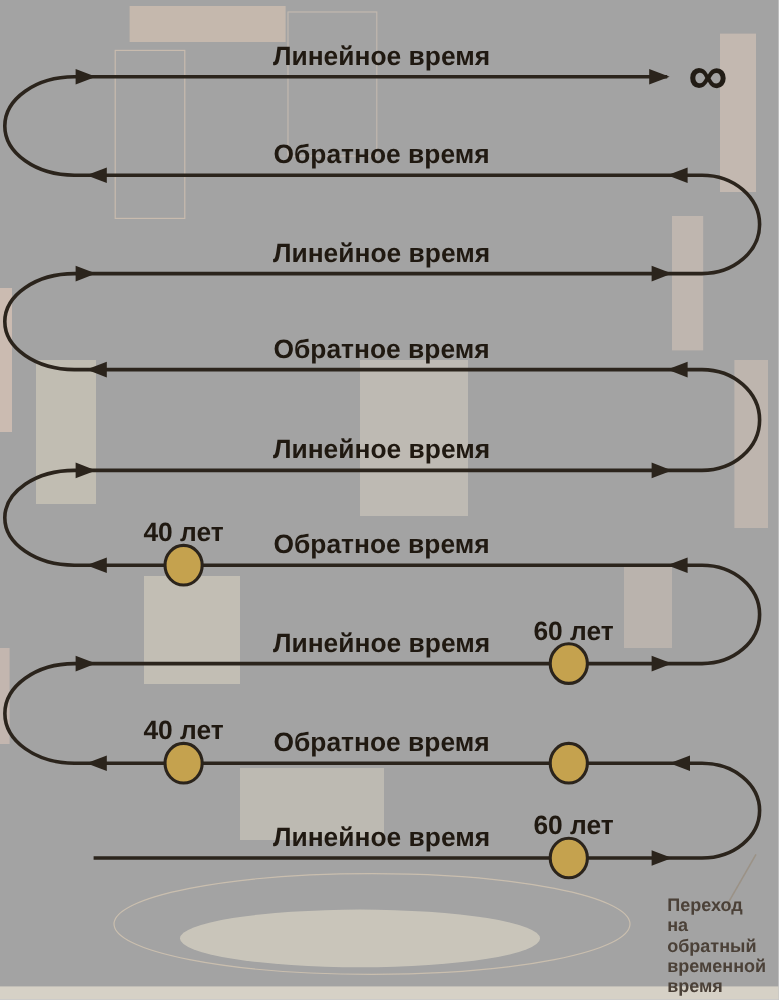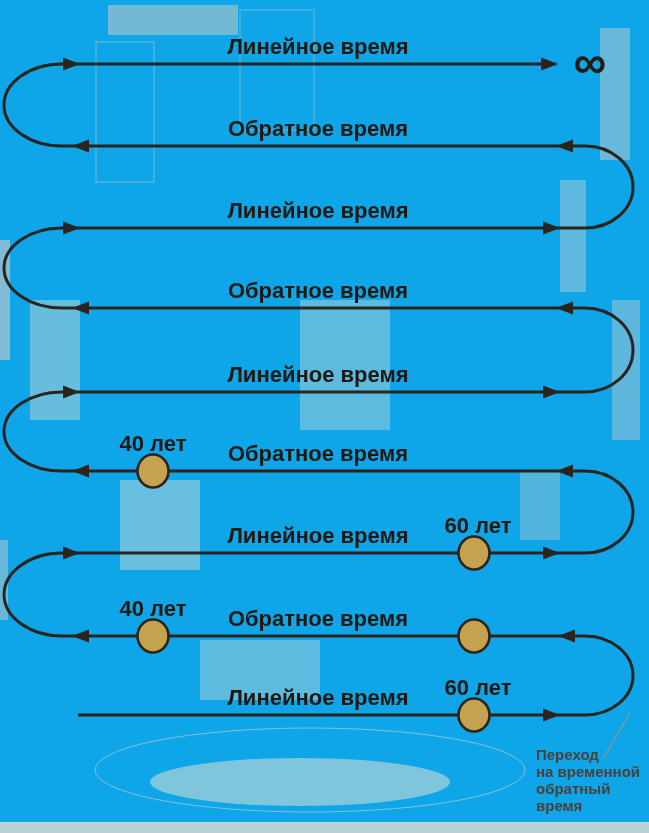--- a/index.html
+++ b/index.html
@@ -1,21 +1,21 @@
 <!DOCTYPE html>
 <html><head>
 <meta charset="utf-8">
 <style>
   html, body { margin: 0; padding: 0; }
   body { font-family: "Liberation Sans", sans-serif; }
   .stage {
     position: relative;
     width: 649px;
     height: 833px;
-    background: #0ea5e9;
+    background: #a3a3a3;
     overflow: hidden;
   }
   .stage svg { position: absolute; left: 0; top: 0; }
   .infinity {
     position: absolute;
     left: 564px;
     top: 38px;
     width: 52px;
     height: 48px;
     font-size: 46px;
@@ -27,21 +27,21 @@
   .annotation {
     position: absolute;
     left: 536px;
     top: 746px;
     width: 110px;
     font-size: 15px;
     font-weight: 600;
     line-height: 17px;
     color: #4b4138;
   }
-  .annotation span { display: block; }
+  .annotation span { display: block; margin-left: 20px; }
 </style>
 </head>
 <body>
 
 <div class="stage">
   <svg id="flow-svg" width="649" height="833" viewBox="0 0 649 833">
       <rect x="108" y="5" width="130" height="30" fill="#f0d2ba" opacity="0.45"></rect>
       <rect x="96" y="42" width="58" height="140" fill="none" stroke="#eed3b9" opacity="0.5"></rect>
       <rect x="240" y="10" width="74" height="120" fill="none" stroke="#efd6c0" opacity="0.4"></rect>
       <rect x="600" y="28" width="30" height="132" fill="#f2d8c2" opacity="0.4"></rect>
@@ -91,17 +91,17 @@
       <ellipse cx="474" cy="636" rx="15.5" ry="16.5" fill="#c5a24e" stroke="#2b241c" stroke-width="2.6"></ellipse>
       <path d="M 560 715 L 543 708.5 L 543 721.5 Z" fill="#2b241c"></path>
       <text x="318" y="705" text-anchor="middle" font-family="&quot;Liberation Sans&quot;, sans-serif" font-size="22" font-weight="600" fill="#201911">Линейное время</text>
       <ellipse cx="474" cy="715" rx="15.5" ry="16.5" fill="#c5a24e" stroke="#2b241c" stroke-width="2.6"></ellipse>
       <text x="478" y="695" text-anchor="middle" font-family="&quot;Liberation Sans&quot;, sans-serif" font-size="22" font-weight="600" fill="#201911">60 лет</text>
       <line x1="603" y1="759" x2="630" y2="712" stroke="#9b9286" stroke-width="1.3"></line>
     </svg>
   <div class="infinity">∞</div>
   <div class="annotation">
     <span>Переход</span>
-    <span>на временной</span>
-    <span>обратный</span>
+    <span>на обратный</span>
+    <span>временной</span>
     <span>время</span>
   </div>
 </div>
 
 </body></html>

